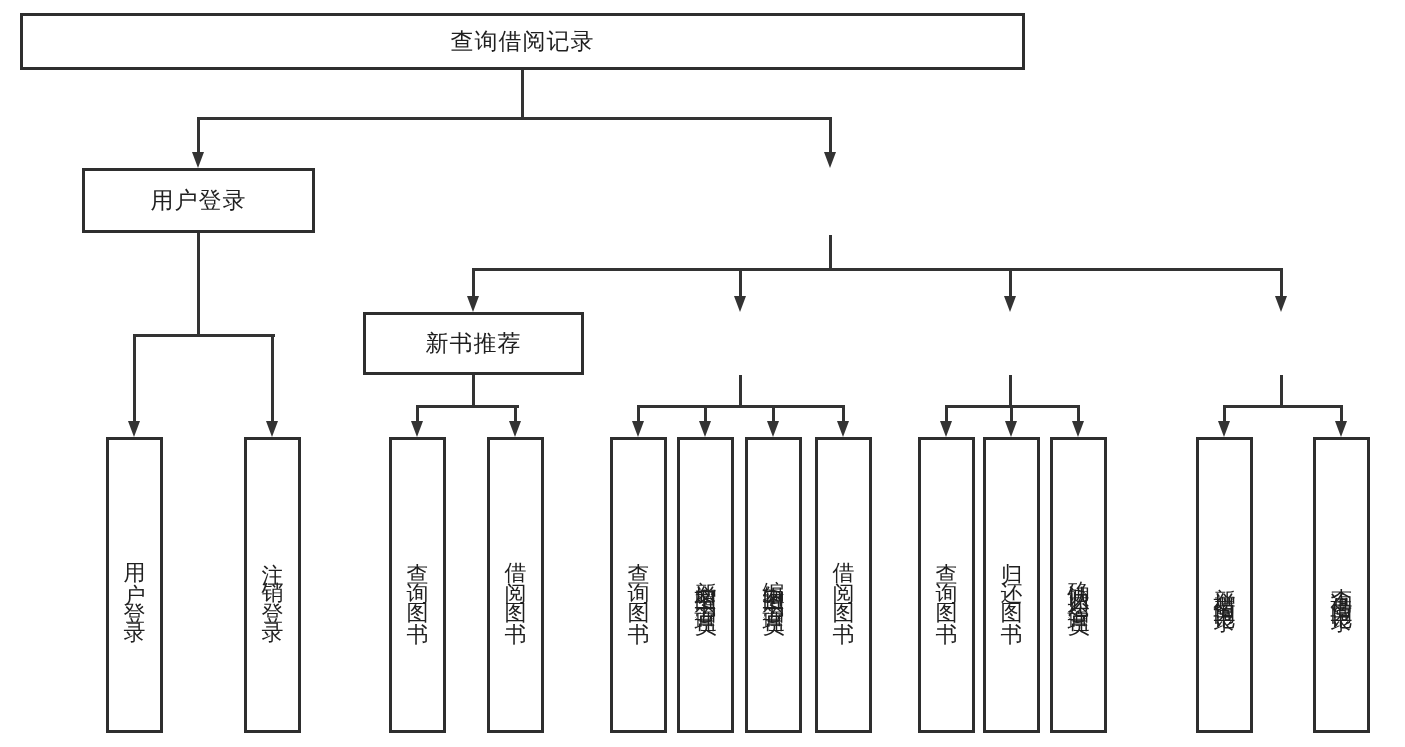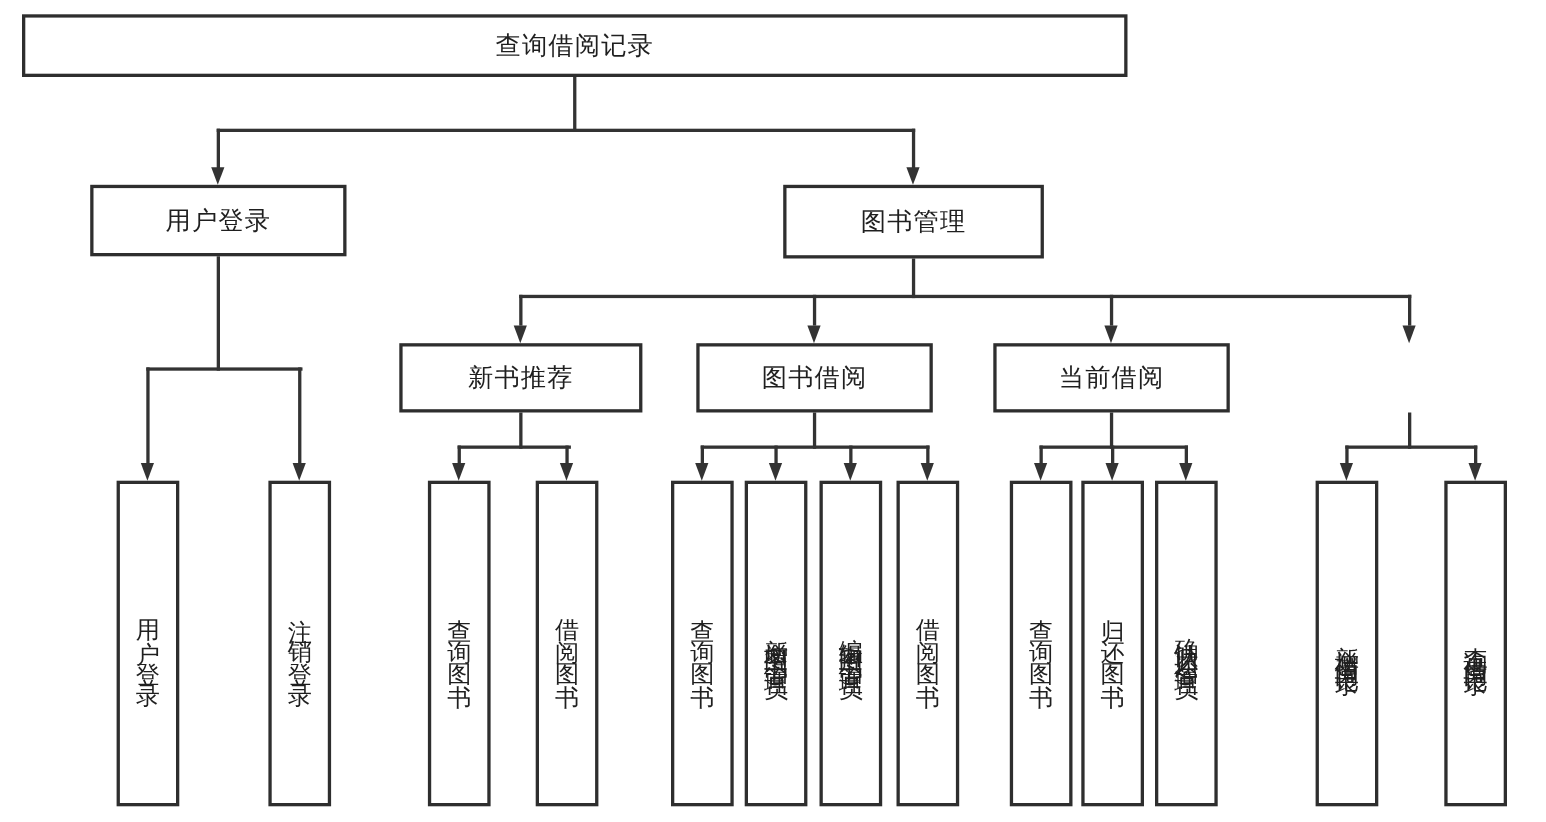--- a/index.html
+++ b/index.html
@@ -61,35 +61,26 @@
 <div class="stage">
 
   <div class="box hbox" style="left:20px;top:13px;width:1005px;height:57px">
     <span>查询借阅记录</span>
   </div>
 
   <div class="box hbox" style="left:82px;top:168px;width:233px;height:65px">
     <span>用户登录</span>
   </div>
 
-  <div class="box hbox" style="left:712px;top:168px;width:237px;height:67px">
-    <span>图书管理</span>
-  </div>
 
   <div class="box hbox" style="left:363px;top:312px;width:221px;height:63px">
     <span>新书推荐</span>
   </div>
 
-  <div class="box hbox" style="left:633px;top:312px;width:215px;height:63px">
-    <span>图书借阅</span>
-  </div>
 
-  <div class="box hbox" style="left:903px;top:312px;width:215px;height:63px">
-    <span>当前借阅</span>
-  </div>
 
 
   <div class="box vbox" style="left:106px;top:437px;width:57px;height:296px">用户登录</div>
   <div class="box vbox" style="left:244px;top:437px;width:57px;height:296px">注销登录</div>
 
   <div class="box vbox" style="left:389px;top:437px;width:57px;height:296px">查询图书</div>
   <div class="box vbox" style="left:487px;top:437px;width:57px;height:296px">借阅图书</div>
 
   <div class="box vbox" style="left:610px;top:437px;width:57px;height:296px">查询图书</div>
   <div class="box vbox tight" style="left:677px;top:437px;width:57px;height:296px">新增图书（管理员）</div>

